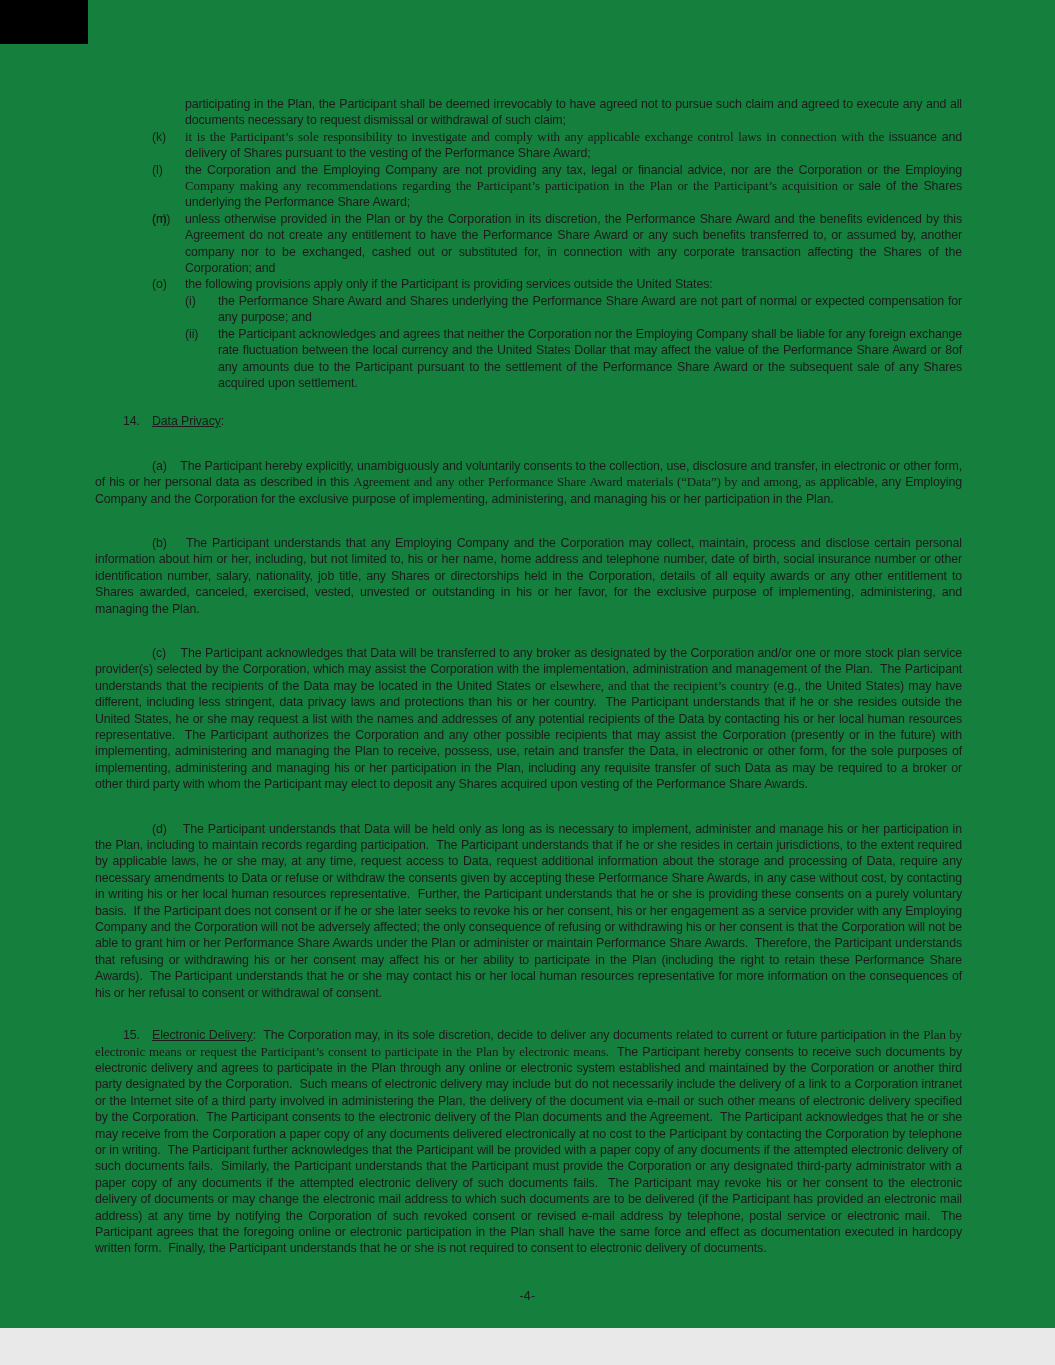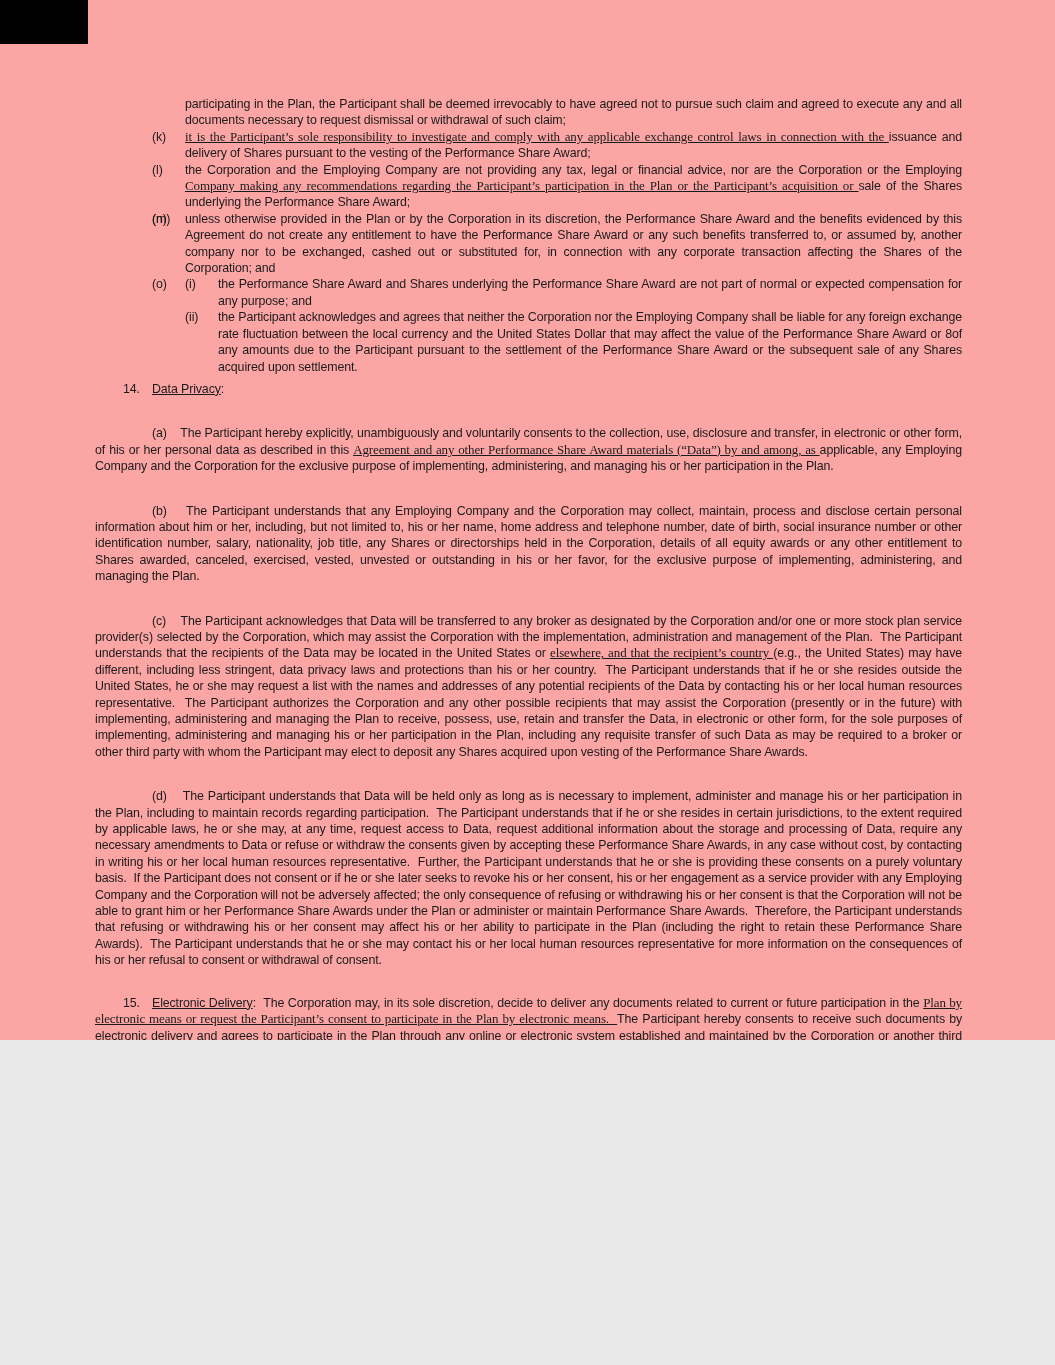--- a/index.html
+++ b/index.html
@@ -1,21 +1,21 @@
 <!DOCTYPE html>
 <html><head>
 <meta charset="utf-8">
 <style>
   html, body { margin: 0; padding: 0; background: #e9e9e9; }
   .page {
     position: relative;
     width: 1055px;
-    height: 1040px;
+    height: 1328px;
     margin: 0 auto;
-    background: #fca5a5;
+    background: #15803d;
     font-family: "Liberation Sans", sans-serif;
     color: #1b1b1b;
     overflow: hidden;
   }
   .scan-mark {
     position: absolute;
     left: 0; top: 0;
     width: 88px; height: 44px;
     background: #000000;
   }
@@ -27,26 +27,26 @@
     font-size: 12.4px;
     line-height: 16.4px;
     letter-spacing: -0.12px;
     text-align: justify;
   }
   .blk { margin: 0; }
   .hang1 { position: relative; padding-left: 90px; }
   .hang1 > .lbl { position: absolute; left: 57px; top: 0; }
   .hang2 { position: relative; padding-left: 123px; }
   .hang2 > .lbl { position: absolute; left: 90px; top: 0; }
-  .heading { margin-top: 6px; margin-bottom: 15px; text-indent: 28px; }
+  .heading { margin-top: 22px; margin-bottom: 15px; text-indent: 28px; }
   .num { display: inline-block; width: 29px; text-indent: 0; }
   .utitle { text-decoration: underline; }
   .para { margin-top: 28px; text-indent: 57px; }
   .secpara { margin-top: 26px; text-indent: 28px; }
-  .sf { font-family: "Liberation Serif", serif; font-size: 13px; text-decoration: underline; }
+  .sf { font-family: "Liberation Serif", serif; font-size: 13px; }
   .ss { font-family: "Liberation Sans", sans-serif; }
   .footer {
     position: absolute;
     top: 1289px;
     left: 0;
     width: 100%;
     text-align: center;
     font-size: 12.5px;
     letter-spacing: 0.3px;
   }
@@ -55,21 +55,21 @@
 <body>
 
 <div class="page">
   <div class="scan-mark"></div>
   <main class="doc" id="doc">
       <div class="blk hang1"><span class="ss">participating in the Plan, the Participant shall be deemed irrevocably to have agreed not to pursue such claim and agreed to execute any and all documents necessary to request dismissal or withdrawal of such claim;</span></div>
       <div class="blk hang1"><span class="lbl">(k)</span><span class="sf">it is the Participant’s sole responsibility to investigate and comply with any applicable exchange control laws in connection with the </span><span class="ss">issuance and delivery of Shares pursuant to the vesting of the Performance Share Award;</span></div>
       <div class="blk hang1"><span class="lbl">(l)</span><span class="ss">the Corporation and the Employing Company are not providing any tax, legal or financial advice, nor are the Corporation or the Employing </span><span class="sf">Company making any recommendations regarding the Participant’s participation in the Plan or the Participant’s acquisition or </span><span class="ss">sale of the Shares underlying the Performance Share Award;</span></div>
       <div class="blk hang1"><span class="lbl">(m)</span></div>
       <div class="blk hang1"><span class="lbl">(n)</span><span class="ss">unless otherwise provided in the Plan or by the Corporation in its discretion, the Performance Share Award and the benefits evidenced by this Agreement do not create any entitlement to have the Performance Share Award or any such benefits transferred to, or assumed by, another company nor to be exchanged, cashed out or substituted for, in connection with any corporate transaction affecting the Shares of the Corporation; and</span></div>
-      <div class="blk hang1"><span class="lbl">(o)</span></div>
+      <div class="blk hang1"><span class="lbl">(o)</span><span class="ss">the following provisions apply only if the Participant is providing services outside the United States:</span></div>
       <div class="blk hang2"><span class="lbl">(i)</span><span class="ss">the Performance Share Award and Shares underlying the Performance Share Award are not part of normal or expected compensation for any purpose; and</span></div>
       <div class="blk hang2"><span class="lbl">(ii)</span><span class="ss">the Participant acknowledges and agrees that neither the Corporation nor the Employing Company shall be liable for any foreign exchange rate fluctuation between the local currency and the United States Dollar that may affect the value of the Performance Share Award or 8of any amounts due to the Participant pursuant to the settlement of the Performance Share Award or the subsequent sale of any Shares acquired upon settlement.</span></div>
       <div class="heading"><span class="num">14.</span><span class="utitle">Data Privacy</span><span>:</span></div>
       <div class="para"><span>(a)&nbsp;&nbsp;&nbsp;&nbsp;</span><span class="ss">The Participant hereby explicitly, unambiguously and voluntarily consents to the collection, use, disclosure and transfer, in electronic or other form, of his or her personal data as described in this </span><span class="sf">Agreement and any other Performance Share Award materials (“Data”) by and among, as </span><span class="ss">applicable, any Employing Company and the Corporation for the exclusive purpose of implementing, administering, and managing his or her participation in the Plan.</span></div>
       <div class="para"><span>(b)&nbsp;&nbsp;&nbsp;&nbsp;</span><span class="ss">The Participant understands that any Employing Company and the Corporation may collect, maintain, process and disclose certain personal information about him or her, including, but not limited to, his or her name, home address and telephone number, date of birth, social insurance number or other identification number, salary, nationality, job title, any Shares or directorships held in the Corporation, details of all equity awards or any other entitlement to Shares awarded, canceled, exercised, vested, unvested or outstanding in his or her favor, for the exclusive purpose of implementing, administering, and managing the Plan.</span></div>
       <div class="para"><span>(c)&nbsp;&nbsp;&nbsp;&nbsp;</span><span class="ss">The Participant acknowledges that Data will be transferred to any broker as designated by the Corporation and/or one or more stock plan service provider(s) selected by the Corporation, which may assist the Corporation with the implementation, administration and management of the Plan.&nbsp; The Participant understands that the recipients of the Data may be located in the United States or </span><span class="sf">elsewhere, and that the recipient’s country </span><span class="ss">(e.g., the United States) may have different, including less stringent, data privacy laws and protections than his or her country.&nbsp; The Participant understands that if he or she resides outside the United States, he or she may request a list with the names and addresses of any potential recipients of the Data by contacting his or her local human resources representative.&nbsp; The Participant authorizes the Corporation and any other possible recipients that may assist the Corporation (presently or in the future) with implementing, administering and managing the Plan to receive, possess, use, retain and transfer the Data, in electronic or other form, for the sole purposes of implementing, administering and managing his or her participation in the Plan, including any requisite transfer of such Data as may be required to a broker or other third party with whom the Participant may elect to deposit any Shares acquired upon vesting of the Performance Share Awards.</span></div>
       <div class="para"><span>(d)&nbsp;&nbsp;&nbsp;&nbsp;</span><span class="ss">The Participant understands that Data will be held only as long as is necessary to implement, administer and manage his or her participation in the Plan, including to maintain records regarding participation.&nbsp; The Participant understands that if he or she resides in certain jurisdictions, to the extent required by applicable laws, he or she may, at any time, request access to Data, request additional information about the storage and processing of Data, require any necessary amendments to Data or refuse or withdraw the consents given by accepting these Performance Share Awards, in any case without cost, by contacting in writing his or her local human resources representative.&nbsp; Further, the Participant understands that he or she is providing these consents on a purely voluntary basis.&nbsp; If the Participant does not consent or if he or she later seeks to revoke his or her consent, his or her engagement as a service provider with any Employing Company and the Corporation will not be adversely affected; the only consequence of refusing or withdrawing his or her consent is that the Corporation will not be able to grant him or her Performance Share Awards under the Plan or administer or maintain Performance Share Awards.&nbsp; Therefore, the Participant understands that refusing or withdrawing his or her consent may affect his or her ability to participate in the Plan (including the right to retain these Performance Share Awards).&nbsp; The Participant understands that he or she may contact his or her local human resources representative for more information on the consequences of his or her refusal to consent or withdrawal of consent.</span></div>
       <div class="secpara"><span class="num">15.</span><span class="utitle">Electronic Delivery</span><span>:&nbsp;&nbsp;</span><span class="ss">The Corporation may, in its sole discretion, decide to deliver any documents related to current or future participation in the </span><span class="sf">Plan by electronic means or request the Participant’s consent to participate in the Plan by electronic means.&nbsp; </span><span class="ss">The Participant hereby consents to receive such documents by electronic delivery and agrees to participate in the Plan through any online or electronic system established and maintained by the Corporation or another third party designated by the Corporation.&nbsp; Such means of electronic delivery may include but do not necessarily include the delivery of a link to a Corporation intranet or the Internet site of a third party involved in administering the Plan, the delivery of the document via e-mail or such other means of electronic delivery specified by the Corporation.&nbsp; The Participant consents to the electronic delivery of the Plan documents and the Agreement.&nbsp; The Participant acknowledges that he or she may receive from the Corporation a paper copy of any documents delivered electronically at no cost to the Participant by contacting the Corporation by telephone or in writing.&nbsp; The Participant further acknowledges that the Participant will be provided with a paper copy of any documents if the attempted electronic delivery of such documents fails.&nbsp; Similarly, the Participant understands that the Participant must provide the Corporation or any designated third-party administrator with a paper copy of any documents if the attempted electronic delivery of such documents fails.&nbsp; The Participant may revoke his or her consent to the electronic delivery of documents or may change the electronic mail address to which such documents are to be delivered (if the Participant has provided an electronic mail address) at any time by notifying the Corporation of such revoked consent or revised e-mail address by telephone, postal service or electronic mail.&nbsp; The Participant agrees that the foregoing online or electronic participation in the Plan shall have the same force and effect as documentation executed in hardcopy written form.&nbsp; Finally, the Participant understands that he or she is not required to consent to electronic delivery of documents.</span></div>
     </main>
   <div class="footer">-4-</div>

